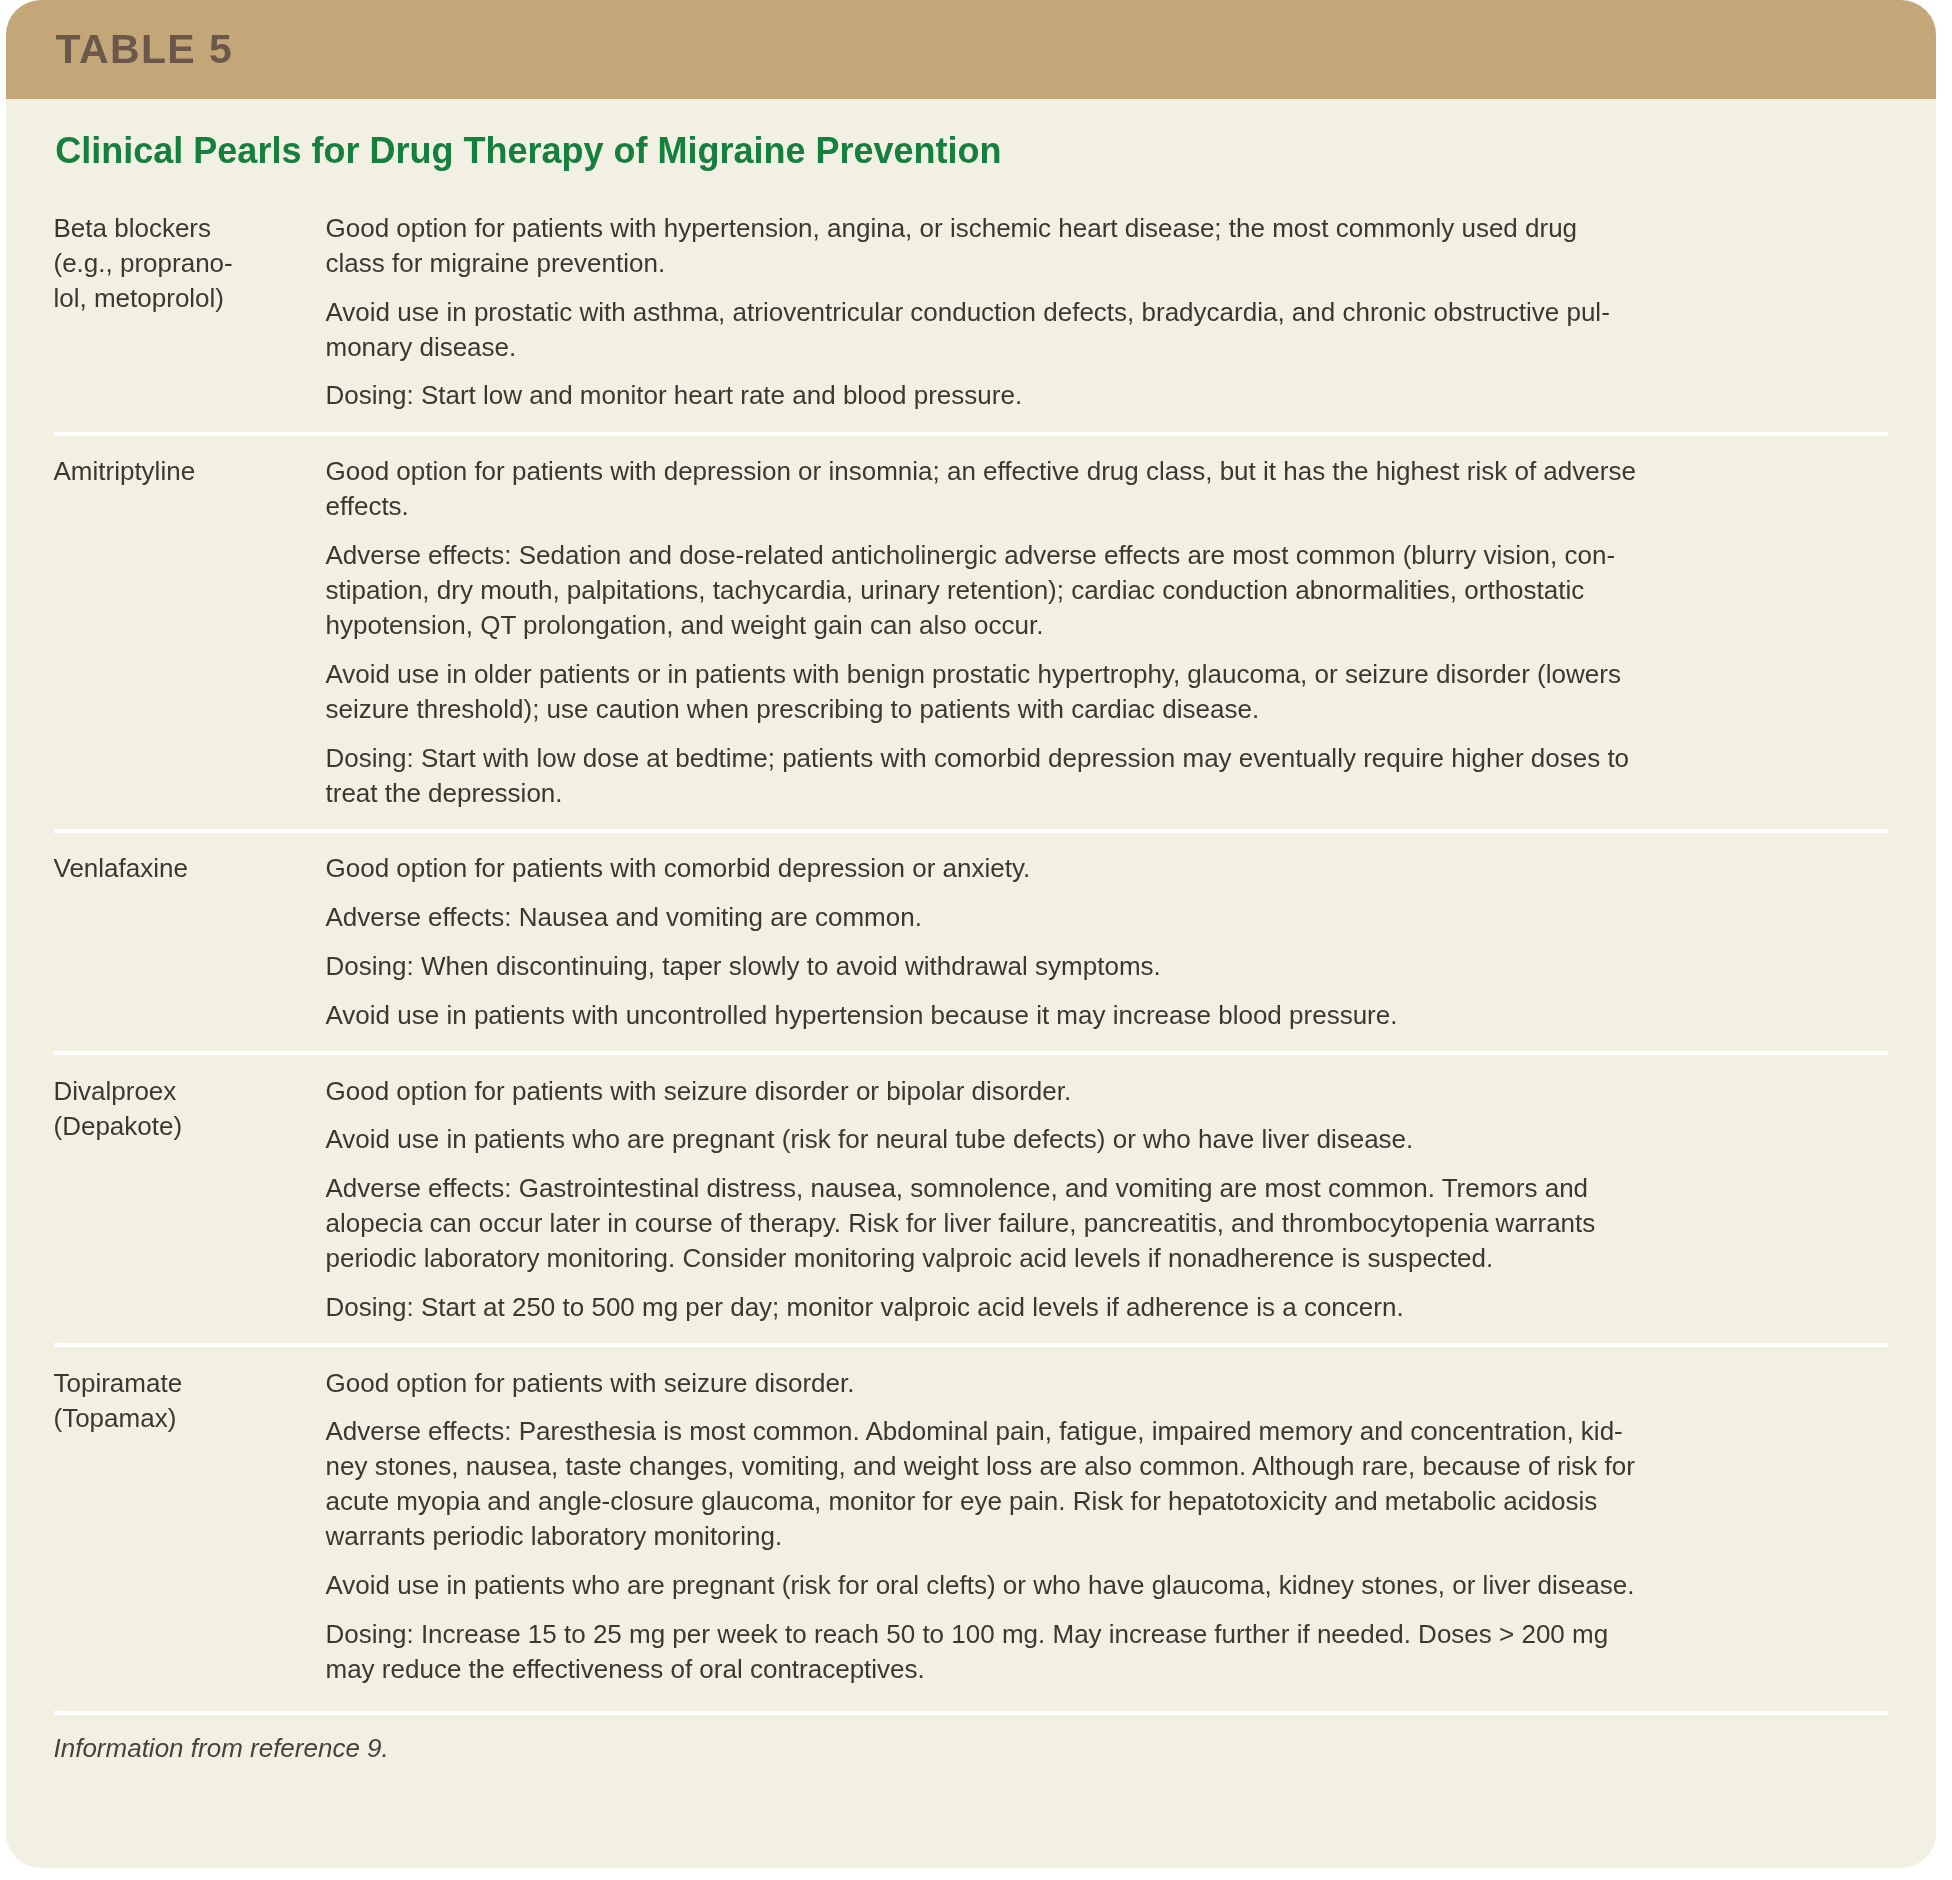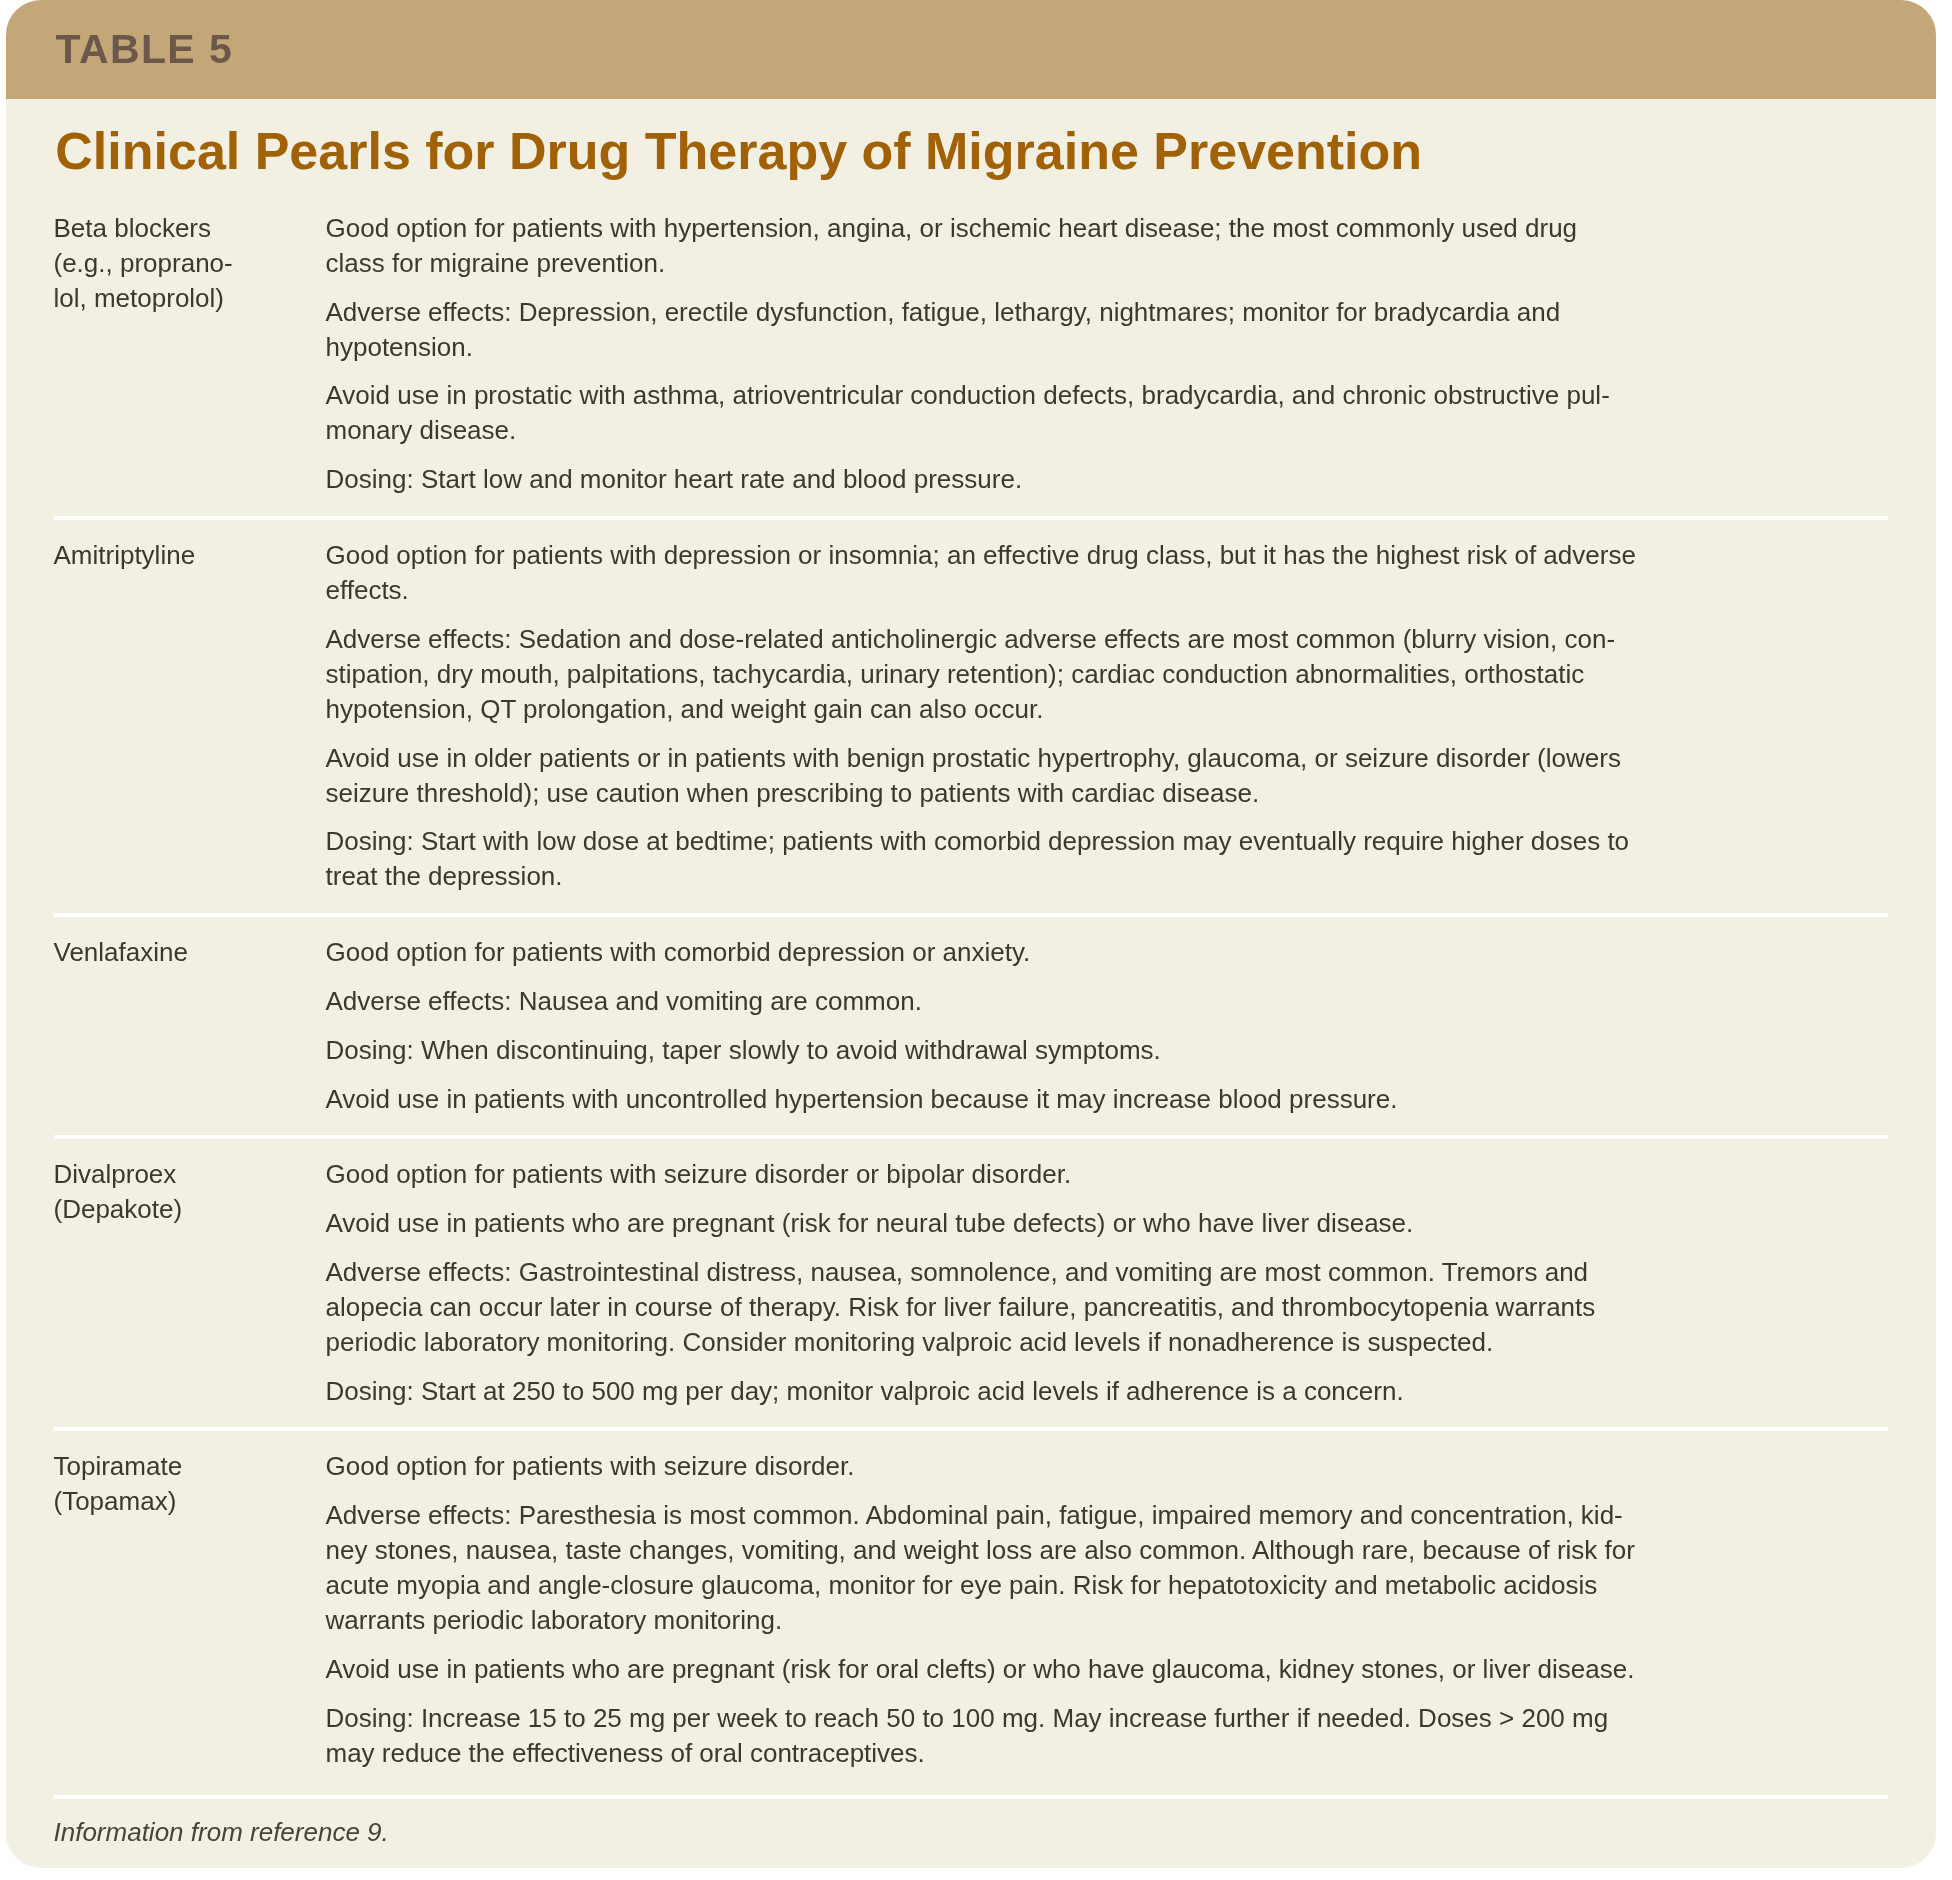--- a/index.html
+++ b/index.html
@@ -36,24 +36,24 @@
     font-size: 41px;
     font-weight: bold;
     color: #6c584a;
     letter-spacing: 1.4px;
   }
   .content {
     padding: 0 48px;
   }
   .title {
     margin: 29px 1.8px 18.4px;
-    font-size: 52px;
+    font-size: 36px;
     line-height: 46px;
     font-weight: bold;
-    color: #a16207;
+    color: #15803d;
   }
   .drug-table { width: 100%; }
   .row {
     display: grid;
     grid-template-columns: 272px 1fr;
     padding: 18.4px 0 4.6px;
   }
   .row + .row { border-top: 4.6px solid #ffffff; }
   .drug-cell {
     font-size: 26px;
@@ -95,22 +95,20 @@
 
       <div class="drug-table">
 
         <div class="row">
           <div class="drug-cell">Beta blockers
 (e.g., proprano-
 lol, metoprolol)</div>
           <div class="detail-cell">
             <p>Good option for patients with hypertension, angina, or ischemic heart disease; the most commonly used drug
 class for migraine prevention.</p>
-            <p>Adverse effects: Depression, erectile dysfunction, fatigue, lethargy, nightmares; monitor for bradycardia and
-hypotension.</p>
             <p>Avoid use in prostatic with asthma, atrioventricular conduction defects, bradycardia, and chronic obstructive pul-
 monary disease.</p>
             <p>Dosing: Start low and monitor heart rate and blood pressure.</p>
           </div>
         </div>
 
         <div class="row">
           <div class="drug-cell">Amitriptyline</div>
           <div class="detail-cell">
             <p>Good option for patients with depression or insomnia; an effective drug class, but it has the highest risk of adverse

